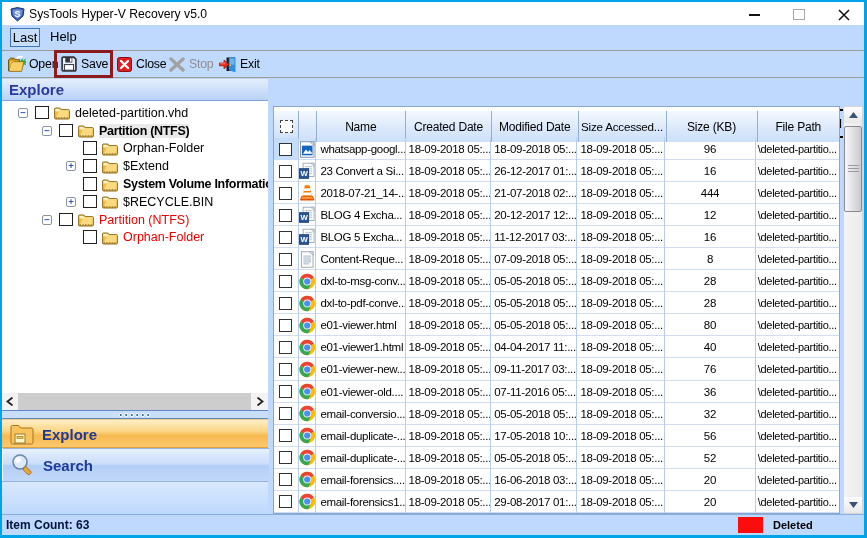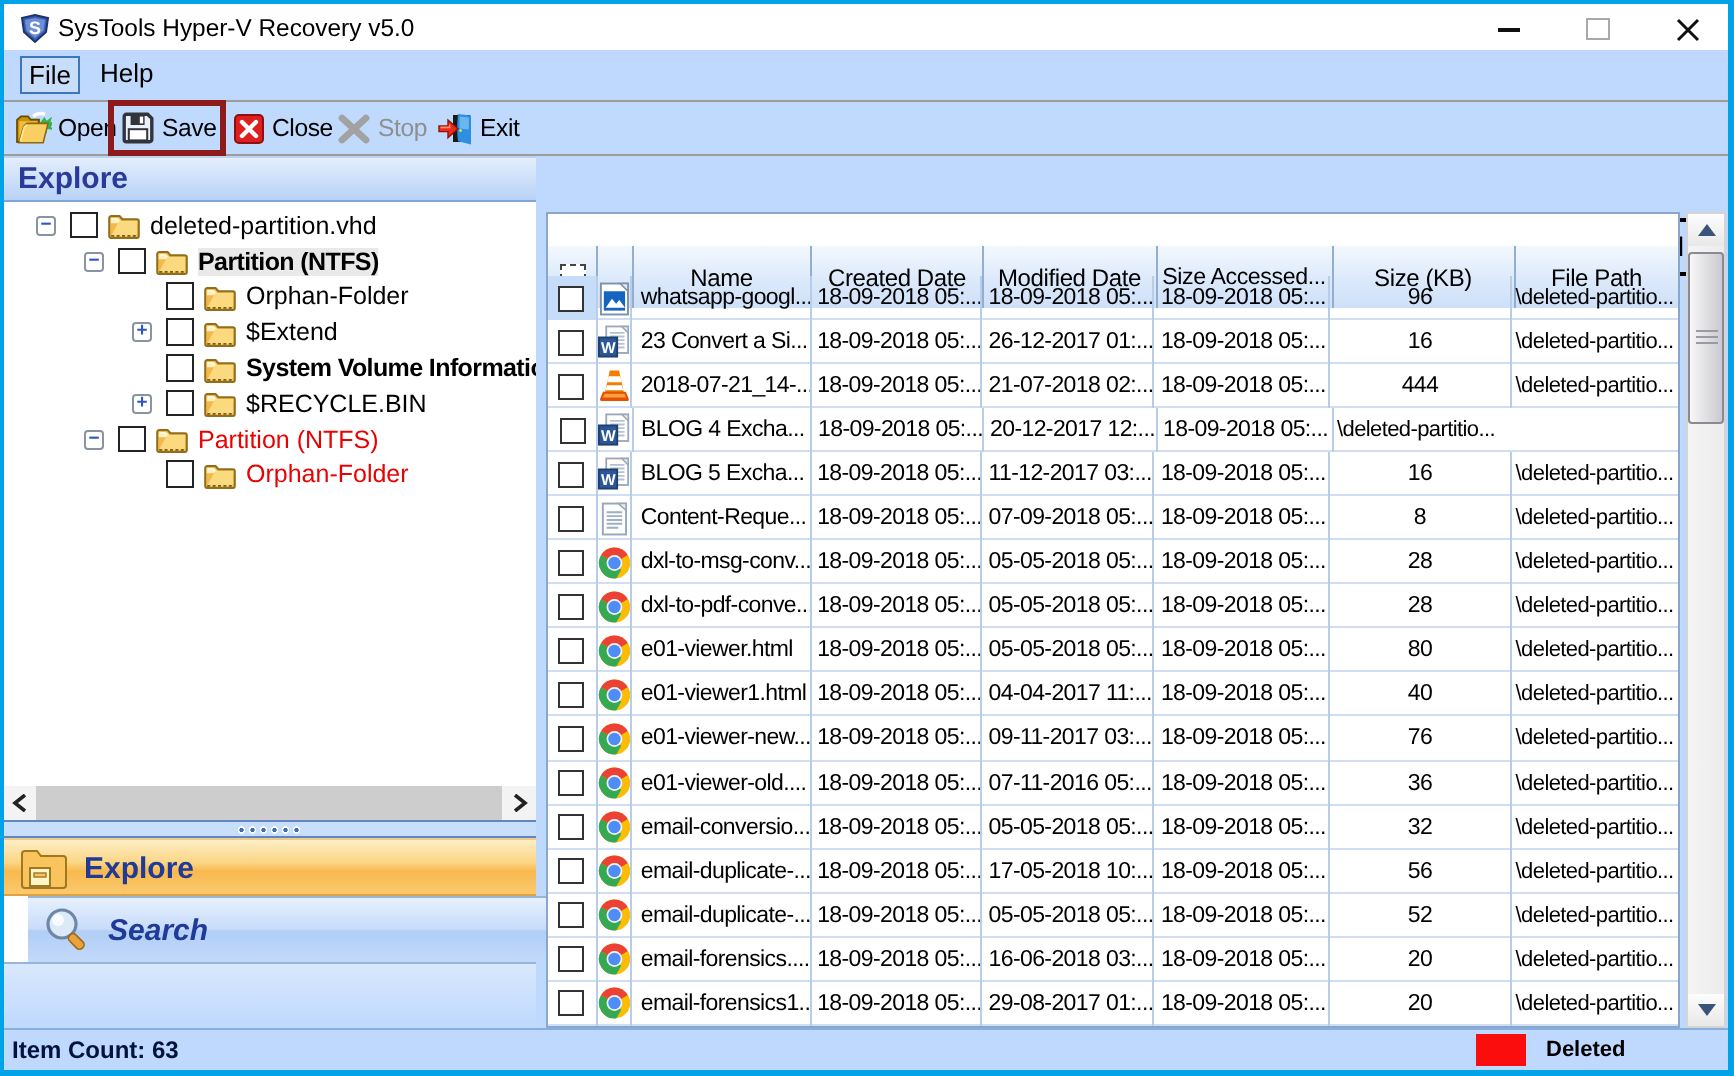--- a/index.html
+++ b/index.html
@@ -27,28 +27,28 @@
 .tfold { position:absolute; top:2px; }
 .tlabel { position:absolute; top:1.5px; font-size:12.5px; color:#000; white-space:nowrap; }
 .tlabel.b { font-weight:bold; letter-spacing:-0.3px; }
 .tlabel.red { color:#e90202; }
 .tlabel.tsel { background:#e9e9e9; }
 #hscroll { position:absolute; left:0; top:315px; width:266px; height:17px; background:#f3f3f3; }
 #hthumb { position:absolute; left:16px; top:0px; width:233px; height:17px; background:#cdcdcd; }
 #splitter { position:absolute; left:0; top:332px; width:266px; height:9px; background:#c9defb; border-top:1px solid #5e87c4; border-bottom:1px solid #5e87c4; }
 #splitter div { position:absolute; left:116px; top:1.5px; width:34px; height:4px; background-image:radial-gradient(circle, #3e6db5 1px, #ffffff 1.1px 1.8px, rgba(0,0,0,0) 2px); background-size:5.5px 4px; }
 #bexplore { position:absolute; left:0; top:341px; width:266px; height:29px; background:linear-gradient(#fdeec6,#fbd584 42%,#f8b950 58%,#fbc96d); border-top:1px solid #eecd8c; border-bottom:1px solid #e0a23e; }
-#bsearch { position:absolute; left:12px; top:370px; width:266px; height:33px; background:linear-gradient(#e7f0fe,#c8dcfa 48%,#b2cef6 52%,#c2d9fa); border-top:1px solid #96b4dc;font-style:italic; }
+#bsearch { position:absolute; left:1px; top:370px; width:266px; height:33px; background:linear-gradient(#e7f0fe,#c8dcfa 48%,#b2cef6 52%,#c2d9fa); border-top:1px solid #96b4dc; }
 #bfill { position:absolute; left:0; top:403px; width:266px; height:33px; background:linear-gradient(#d9e8fd,#bed9fd); border-top:1px solid #96b4dc; }
 .pbtn-label { position:absolute; left:40px; top:6px; font-size:15px; font-weight:bold; color:#203a97; }
 #bsearch .pbtn-label { top:8px; }
 .pbtn-icon { position:absolute; left:7px; top:3px; }
 #ssbtn { position:absolute; left:734px; top:77px; width:129px; height:29px; background:#bed9fd; border:2px solid #000; font-size:13.5px; text-align:center; line-height:25px; color:#000;margin-top:32px; }
 #table { position:absolute; left:273px; top:106px; width:567px; height:408px; background:#fff; border:1px solid #8aa6cc; }
-#thead { position:absolute; left:0; top:16px; width:565px; height:31px; background:linear-gradient(#f3f8fe,#dce9fb 55%,#cde0f8); }
+#thead { position:absolute; left:0; top:4px; width:565px; height:31px; background:linear-gradient(#f3f8fe,#dce9fb 55%,#cde0f8); }
 .th { position:absolute; top:0; height:31px; border-right:1px solid #92aed2; display:flex; align-items:center; justify-content:center; font-size:12px; letter-spacing:-0.2px; color:#000; white-space:nowrap; overflow:hidden; }
 .tr { position:relative; width:565px; height:22.06px; border-bottom:1px solid #cfdef2; display:flex; }
 .td { height:22.06px; border-right:1px solid #b9cde9; font-size:11.5px; letter-spacing:-0.3px; display:flex; align-items:center; padding:0 3px; overflow:hidden; white-space:nowrap; color:#000; }
 .td.c1 { width:25px; justify-content:center; }
 .td.c1.sel { background:#c6ddfa; }
 .td.c2 { width:17.5px; padding:0; justify-content:center; }
 .td.c3 { width:89.5px; padding-left:4px; }
 .td.c4 { width:86px; padding-left:3px; }
 .td.c5 { width:86.5px; }
 .td.c6 { width:88px; }
@@ -73,21 +73,21 @@
       <text x="7.5" y="10" font-size="9" font-weight="bold" fill="#fff" text-anchor="middle" font-family="Liberation Sans">S</text>
     </svg>
   <span id="title">SysTools Hyper-V Recovery v5.0</span>
   <div id="tmin"></div>
     <div id="tmax"></div>
     <svg id="tclose" width="12" height="12" viewBox="0 0 12 12">
       <path d="M1 1 L11 11 M11 1 L1 11" stroke="#111" stroke-width="1.5"></path>
     </svg>
 </div>
 <div id="menubar">
-    <span id="filebox">File</span>
+    <span id="filebox">Last</span>
     <span id="helptxt">Help</span>
   </div>
 <div id="toolbar">
   <div class="titem" style="left:5px">
     <svg width="19" height="18" viewBox="0 0 19 18">
         <path d="M13 6.5 l2.2-3 1.2 1.9 2.6-2.2 -.7 2.8 2.4.4 -2.3 1.7 1.2 1.9 -2.9-.5 -.7 2.4 -1.6-2.4z" fill="#35b44a"></path>
         <path d="M9.5 3.2 q3-2.2 6-1" fill="none" stroke="#fff" stroke-width="1.8"></path>
         <path d="M1.5 5 l2-1.8 h3.5 l1.3 1.6 h4.2 v2.5 l-1.8 8.2 -9.2.5z" fill="#c8920a" stroke="#6b4e06" stroke-width=".9"></path>
         <path d="M2.6 5.6 h9 v10.5 h-9z" fill="#f2bc35"></path>
         <path d="M4.8 8.3 l1.7-1.6 H17 L14.6 16.4 H2.5z" fill="#f9ce62" stroke="#8a6914" stroke-width=".8"></path>
@@ -346,20 +346,21 @@
               <path d="M6.5 4h8M6.5 6h8M6.5 8h8M6.5 10h8M6.5 12h8"></path>
             </g>
             <rect x="0.5" y="6.5" width="10" height="10.5" fill="#2b5797" stroke="#1e3f6f"></rect>
             <text x="5.5" y="15" font-family="Liberation Sans" font-size="8.5" font-weight="bold" fill="#fff" text-anchor="middle">W</text>
           </svg>
         </div>
         <div class="td c3">BLOG 4 Excha...</div>
         <div class="td c4">18-09-2018 05:...</div>
         <div class="td c5">20-12-2017 12:...</div>
         <div class="td c6">18-09-2018 05:...</div>
+        <div class="td c7">12</div>
         <div class="td c8">\deleted-partitio...</div>
       </div>
 <div class="tr">
         <div class="td c1">
           <span class="cb"></span>
         </div>
         <div class="td c2">
           <svg width="18" height="18" viewBox="0 0 18 18">
             <rect x="4.5" y="0.5" width="12" height="14.5" fill="#fff" stroke="#9aa7b8"></rect>
             <path d="M13 .5h3.5V4z" fill="#e8edf2" stroke="#9aa7b8" stroke-width=".8"></path>

